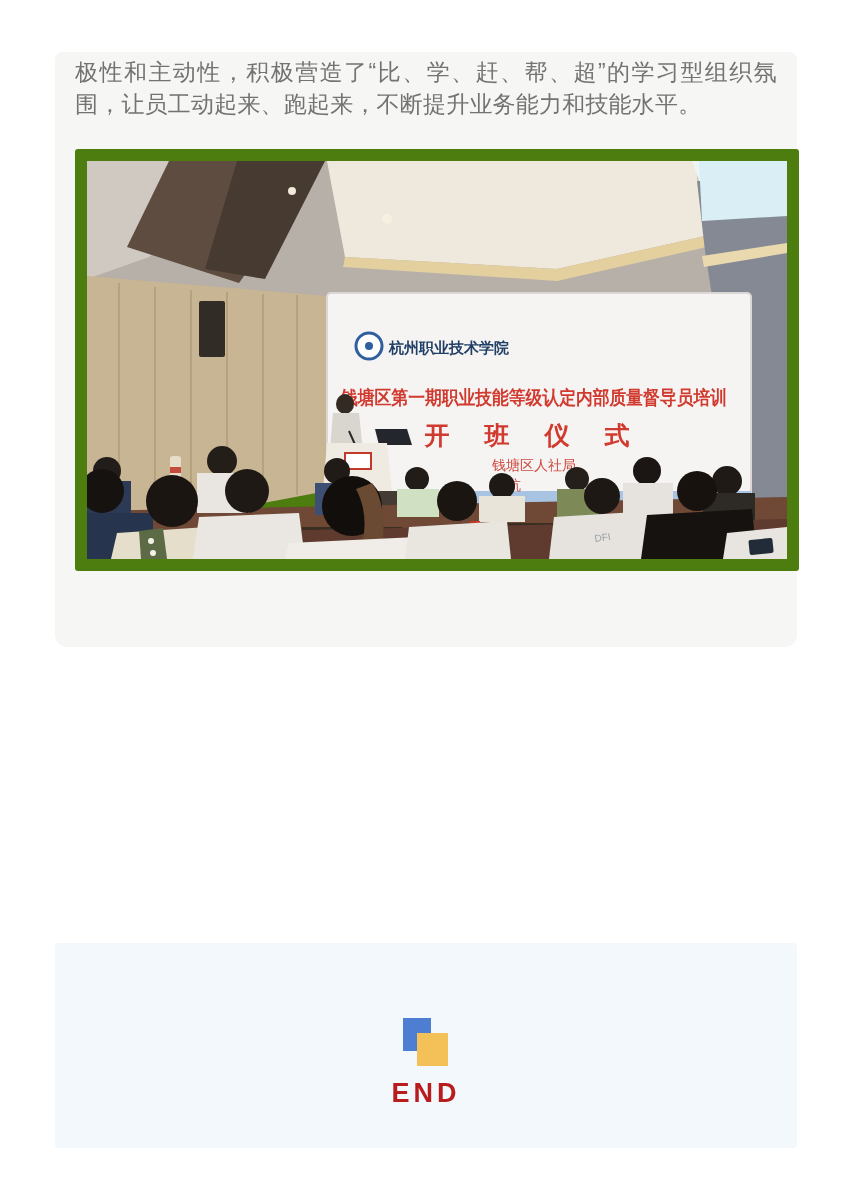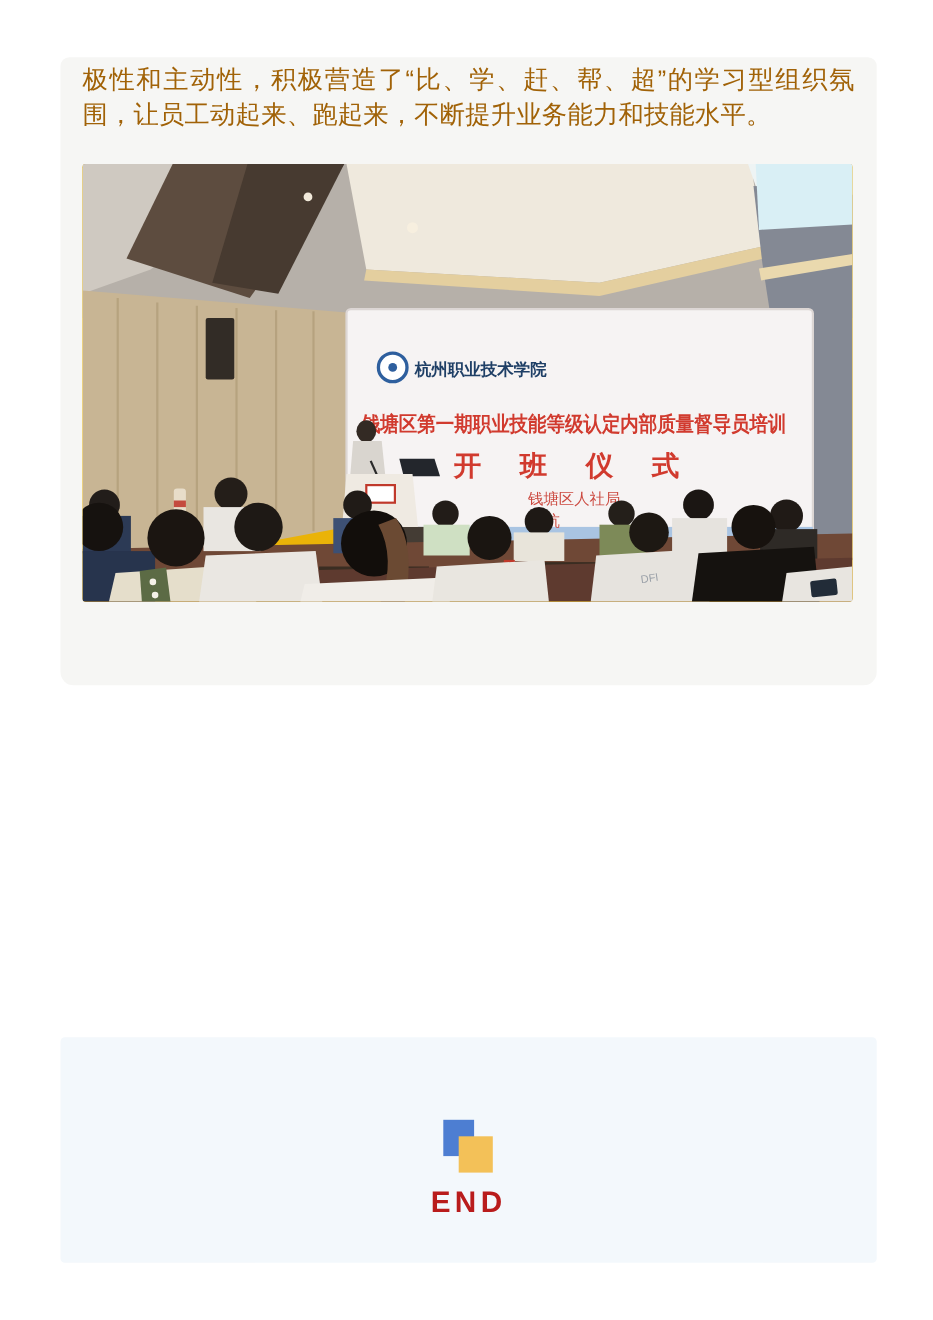--- a/index.html
+++ b/index.html
@@ -10,28 +10,28 @@
   }
   .page{position:relative;width:848px;height:1200px;background:#ffffff;overflow:hidden;}
 
   
   .content-panel{
     position:absolute;left:55px;top:52px;width:742px;
     box-sizing:border-box;padding:4px 20px 49px 20px;
     background:#f6f6f4;border-radius:8px 8px 12px 12px;
   }
   p.para{
-    margin:0;font-size:23px;line-height:32px;color:#a16207;
+    margin:0;font-size:23px;line-height:32px;color:#737373;
     text-align:justify;letter-spacing:0.2px;
   }
   p.indent{text-indent:2em;}
 
   figure.photo{
-    margin:29px 0 27px 0;padding:0;width:700px;height:398px;
-    border-radius:3px;overflow:hidden;background:#eab308;
+    margin:29px 0 27px 0;padding:12px;width:700px;height:398px;
+    border-radius:3px;overflow:hidden;background:#4d7c0f;
   }
   figure.photo svg{display:block;}
 
   
   .end-panel{
     position:absolute;left:55px;top:943px;width:742px;height:205px;
     background:#f3f8fc;border-radius:4px;
     display:flex;flex-direction:column;align-items:center;
   }
   .end-icon{position:relative;width:46px;height:48px;margin-top:75px;}

